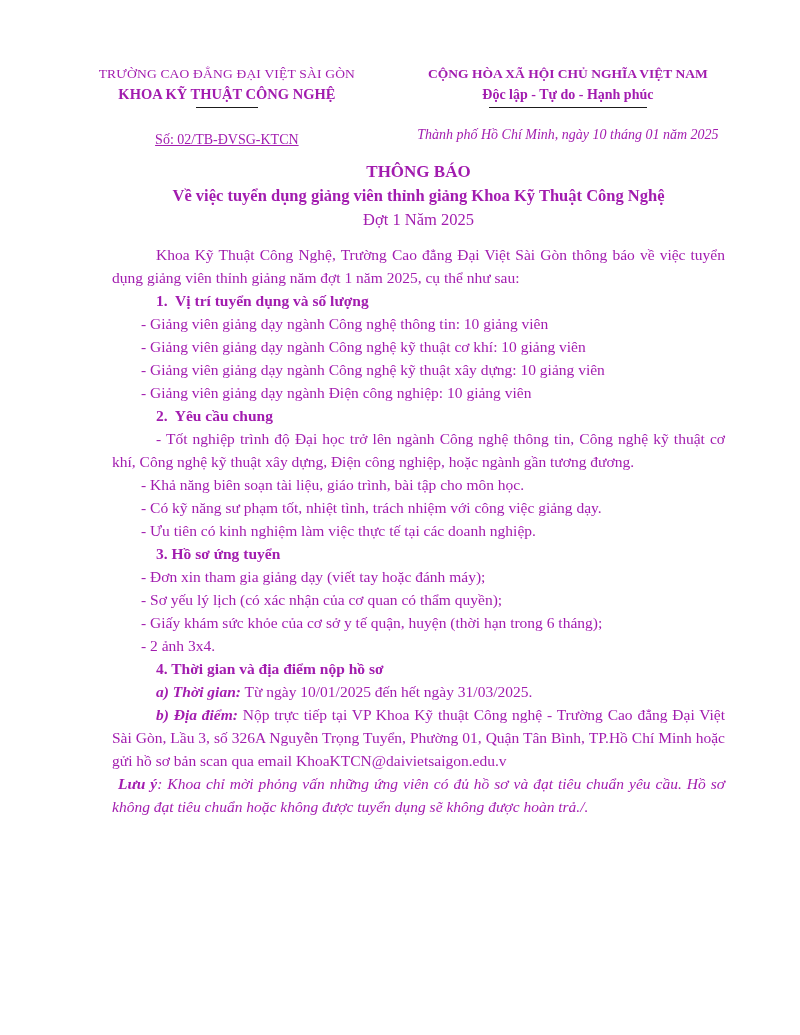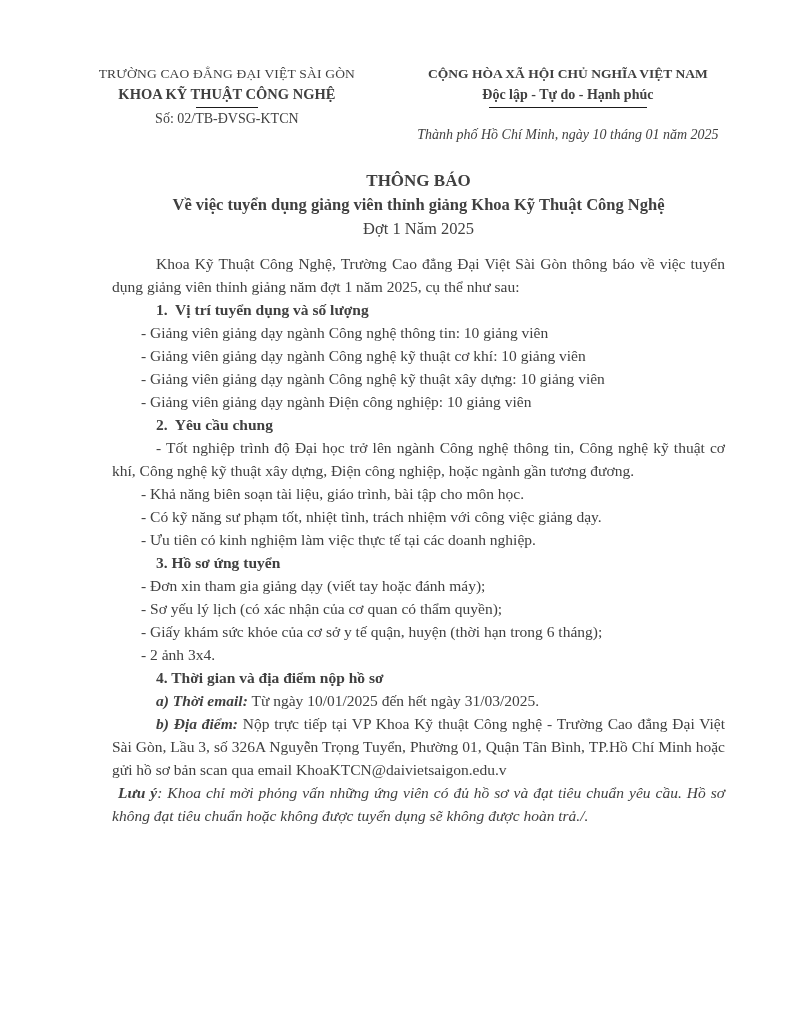--- a/index.html
+++ b/index.html
@@ -1,38 +1,38 @@
 <!DOCTYPE html>
 <html><head>
 <meta charset="utf-8">
 <style>
   html,body{margin:0;padding:0;background:#e8e8e8;}
   .page{
     width:800px;height:1035px;margin:0 auto;background:#ffffff;
     font-family:"Liberation Serif","DejaVu Serif",serif;
-    color:#404040;box-sizing:border-box;padding-top:64px;
+    color:#a21caf;box-sizing:border-box;padding-top:64px;
     overflow:hidden;
   }
   
   .header{display:flex;margin:0 48px 0 70px;}
   .hcol{text-align:center;}
   .hcol.left{width:46%;}
   .hcol.right{width:54%;}
   .h-org{font-size:13.5px;letter-spacing:.2px;line-height:20px;}
   .h-dept{font-size:14.5px;font-weight:bold;line-height:21px;}
   .h-nation{font-size:13.5px;font-weight:bold;line-height:20px;}
   .h-motto{font-size:14px;font-weight:bold;line-height:21px;}
   .h-underline{border-bottom:1.6px solid #1b1b1b;margin:2px auto 0;}
   .ul-left{width:62px;}
   .ul-right{width:158px;}
-  .doc-number{font-size:14px;margin-top:1px;line-height:20px;}
+  .doc-number{font-size:14px;margin-top:22px;line-height:20px;text-decoration:underline;}
   .date-line{font-size:14px;font-style:italic;margin-top:17px;line-height:20px;}
   
   .content{margin:0 75px 0 112px;}
-  .title-block{text-align:center;margin-top:23px;}
+  .title-block{text-align:center;margin-top:9px;}
   .t1{font-size:17px;font-weight:bold;line-height:25px;}
   .t2{font-size:16.5px;font-weight:bold;line-height:24px;}
   .t3{font-size:16.5px;font-weight:normal;line-height:24px;}
   .body-text{margin-top:11px;}
   p{margin:0;font-size:15.5px;line-height:23px;}
   .para{text-align:justify;text-indent:44px;}
   .heading{font-weight:bold;text-indent:44px;}
   .item{text-indent:29px;}
   .lead{font-weight:bold;font-style:italic;}
   .note{font-style:italic;text-align:justify;text-indent:6px;}
@@ -81,19 +81,19 @@
       <p class="item">- Có kỹ năng sư phạm tốt, nhiệt tình, trách nhiệm với công việc giảng dạy.</p>
       <p class="item">- Ưu tiên có kinh nghiệm làm việc thực tế tại các doanh nghiệp.</p>
 
       <p class="heading">3. Hồ sơ ứng tuyển</p>
       <p class="item">- Đơn xin tham gia giảng dạy (viết tay hoặc đánh máy);</p>
       <p class="item">- Sơ yếu lý lịch (có xác nhận của cơ quan có thẩm quyền);</p>
       <p class="item">- Giấy khám sức khỏe của cơ sở y tế quận, huyện (thời hạn trong 6 tháng);</p>
       <p class="item">- 2 ảnh 3x4.</p>
 
       <p class="heading">4. Thời gian và địa điểm nộp hồ sơ</p>
-      <p class="para"><span class="lead">a) Thời email:</span><span> Từ ngày 10/01/2025 đến hết ngày 31/03/2025.</span></p>
+      <p class="para"><span class="lead">a) Thời gian:</span><span> Từ ngày 10/01/2025 đến hết ngày 31/03/2025.</span></p>
       <p class="para"><span class="lead">b) Địa điểm:</span><span> Nộp trực tiếp tại VP Khoa Kỹ thuật Công nghệ - Trường Cao đẳng Đại Việt Sài Gòn, Lầu 3, số 326A Nguyễn Trọng Tuyển, Phường 01, Quận Tân Bình, TP.Hồ Chí Minh hoặc gửi hồ sơ bản scan qua email KhoaKTCN@daivietsaigon.edu.v</span></p>
 
       <p class="note"><span class="lead">Lưu ý</span><span>: Khoa chỉ mời phỏng vấn những ứng viên có đủ hồ sơ và đạt tiêu chuẩn yêu cầu. Hồ sơ không đạt tiêu chuẩn hoặc không được tuyển dụng sẽ không được hoàn trả./.</span></p>
     </div>
   </div>
 </div>
 
 </body></html>

